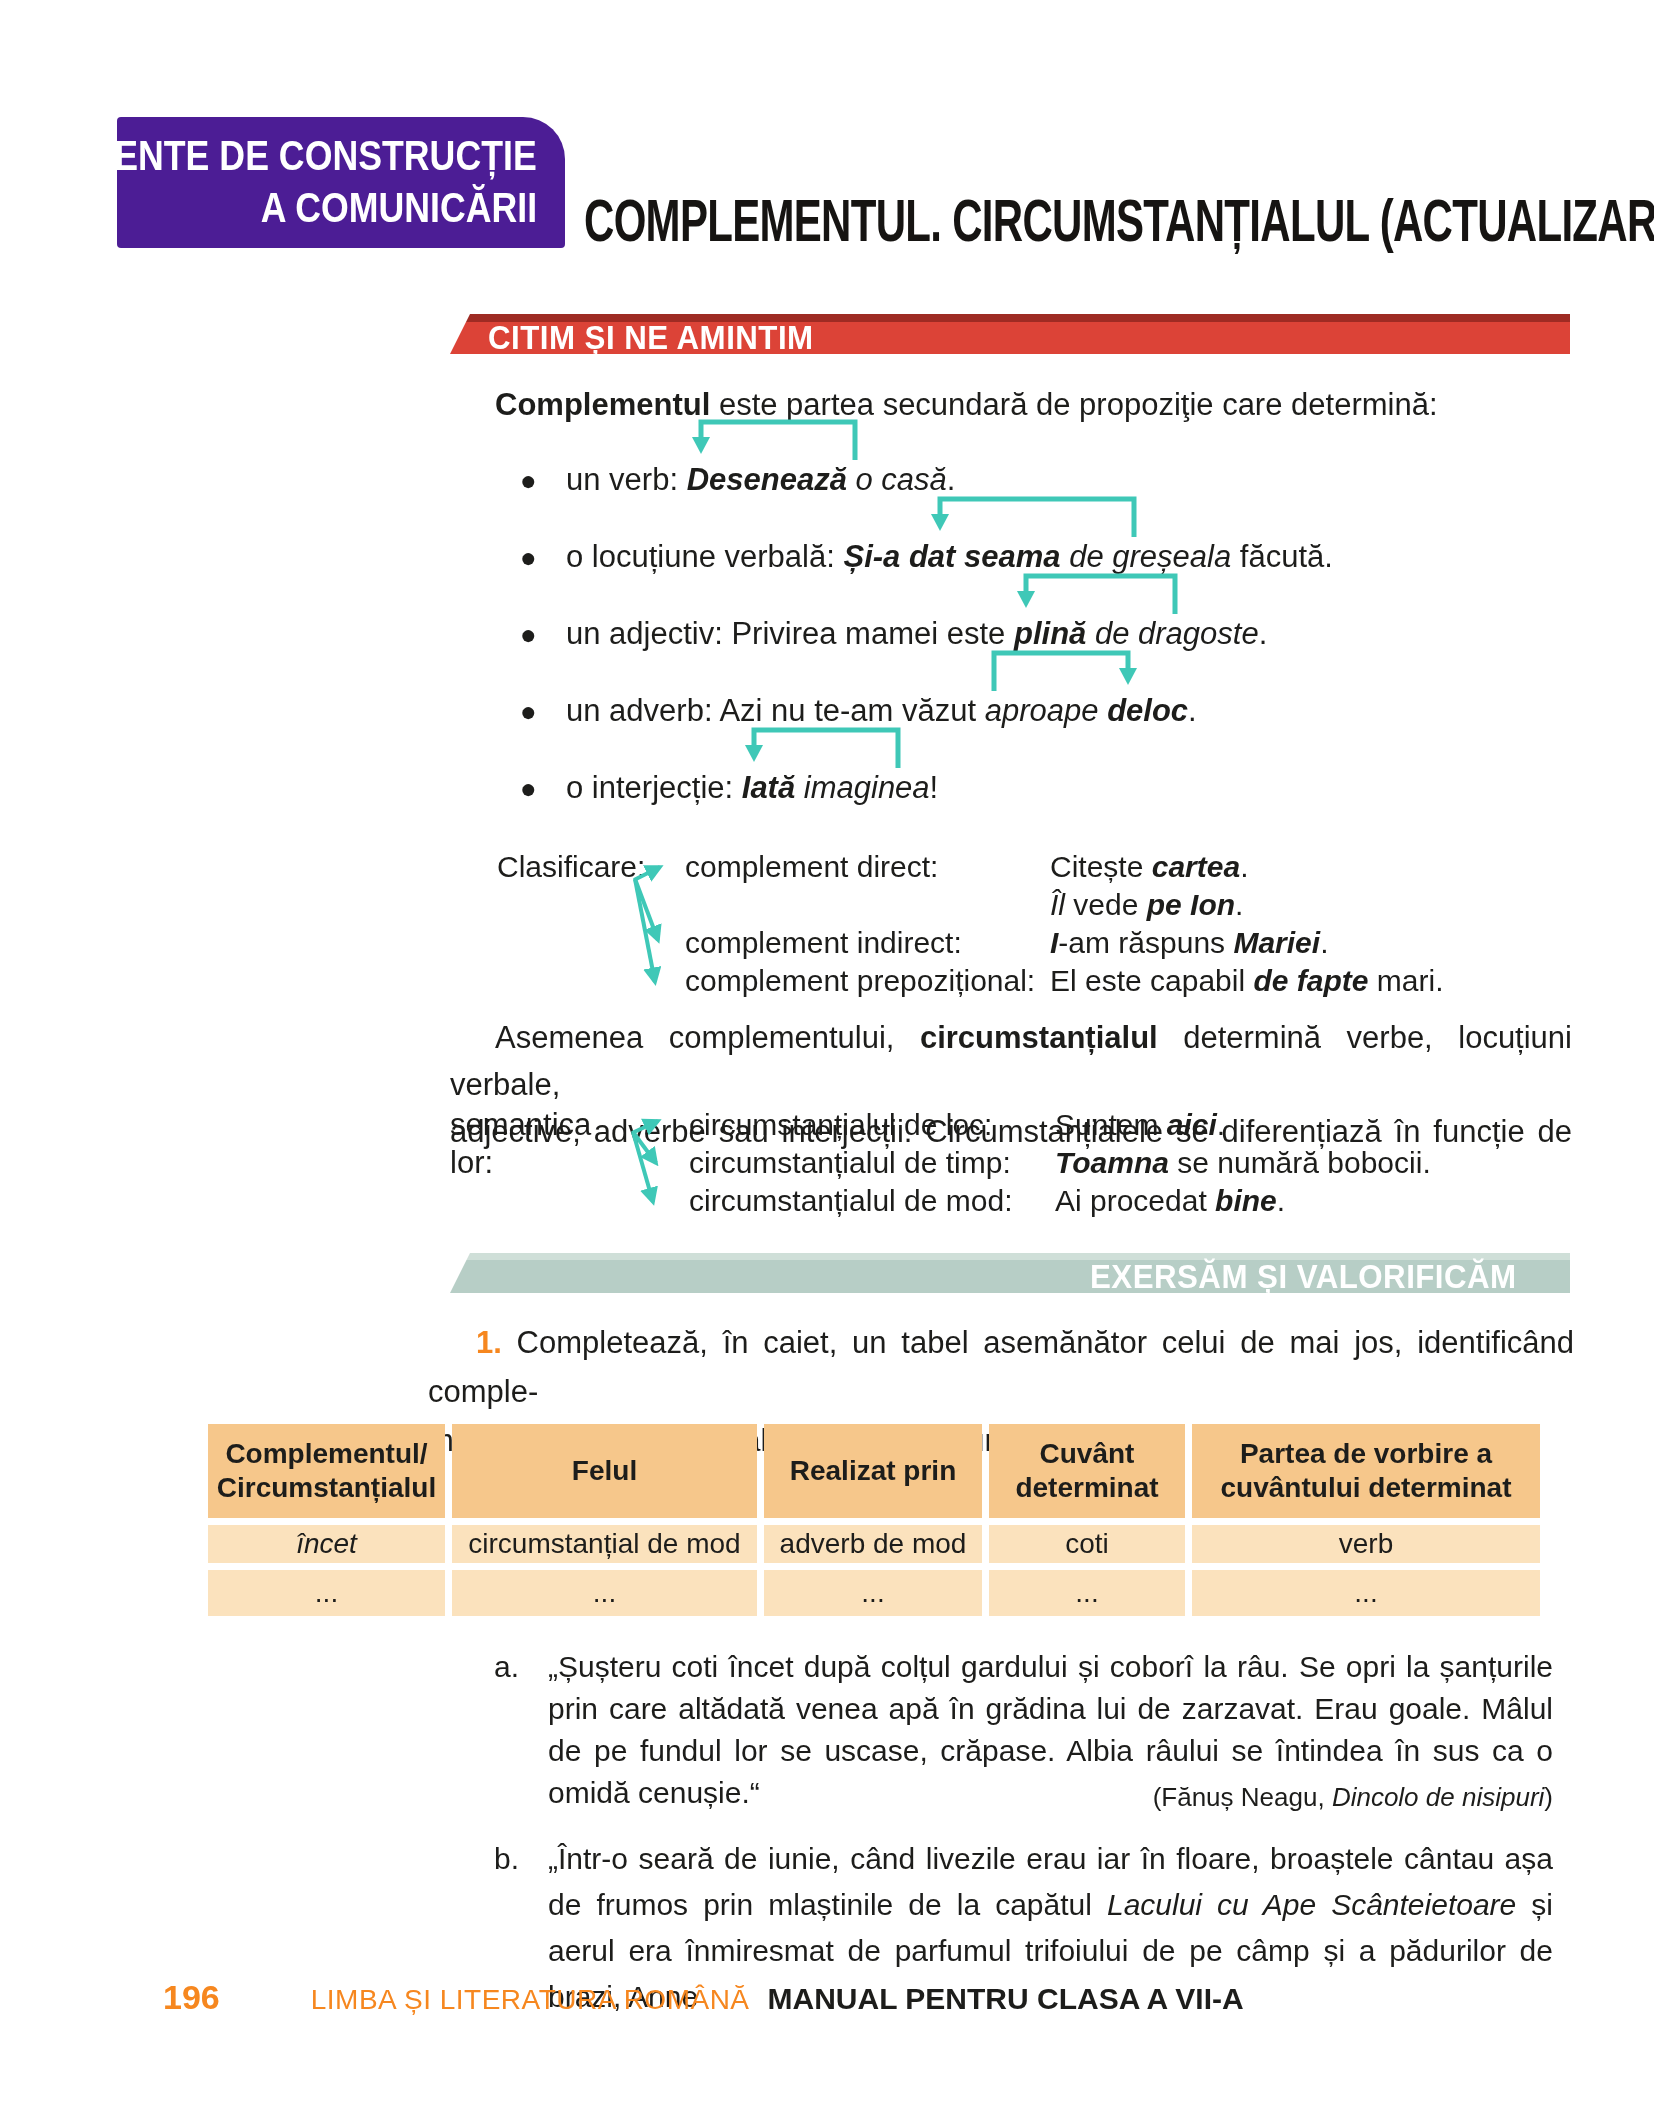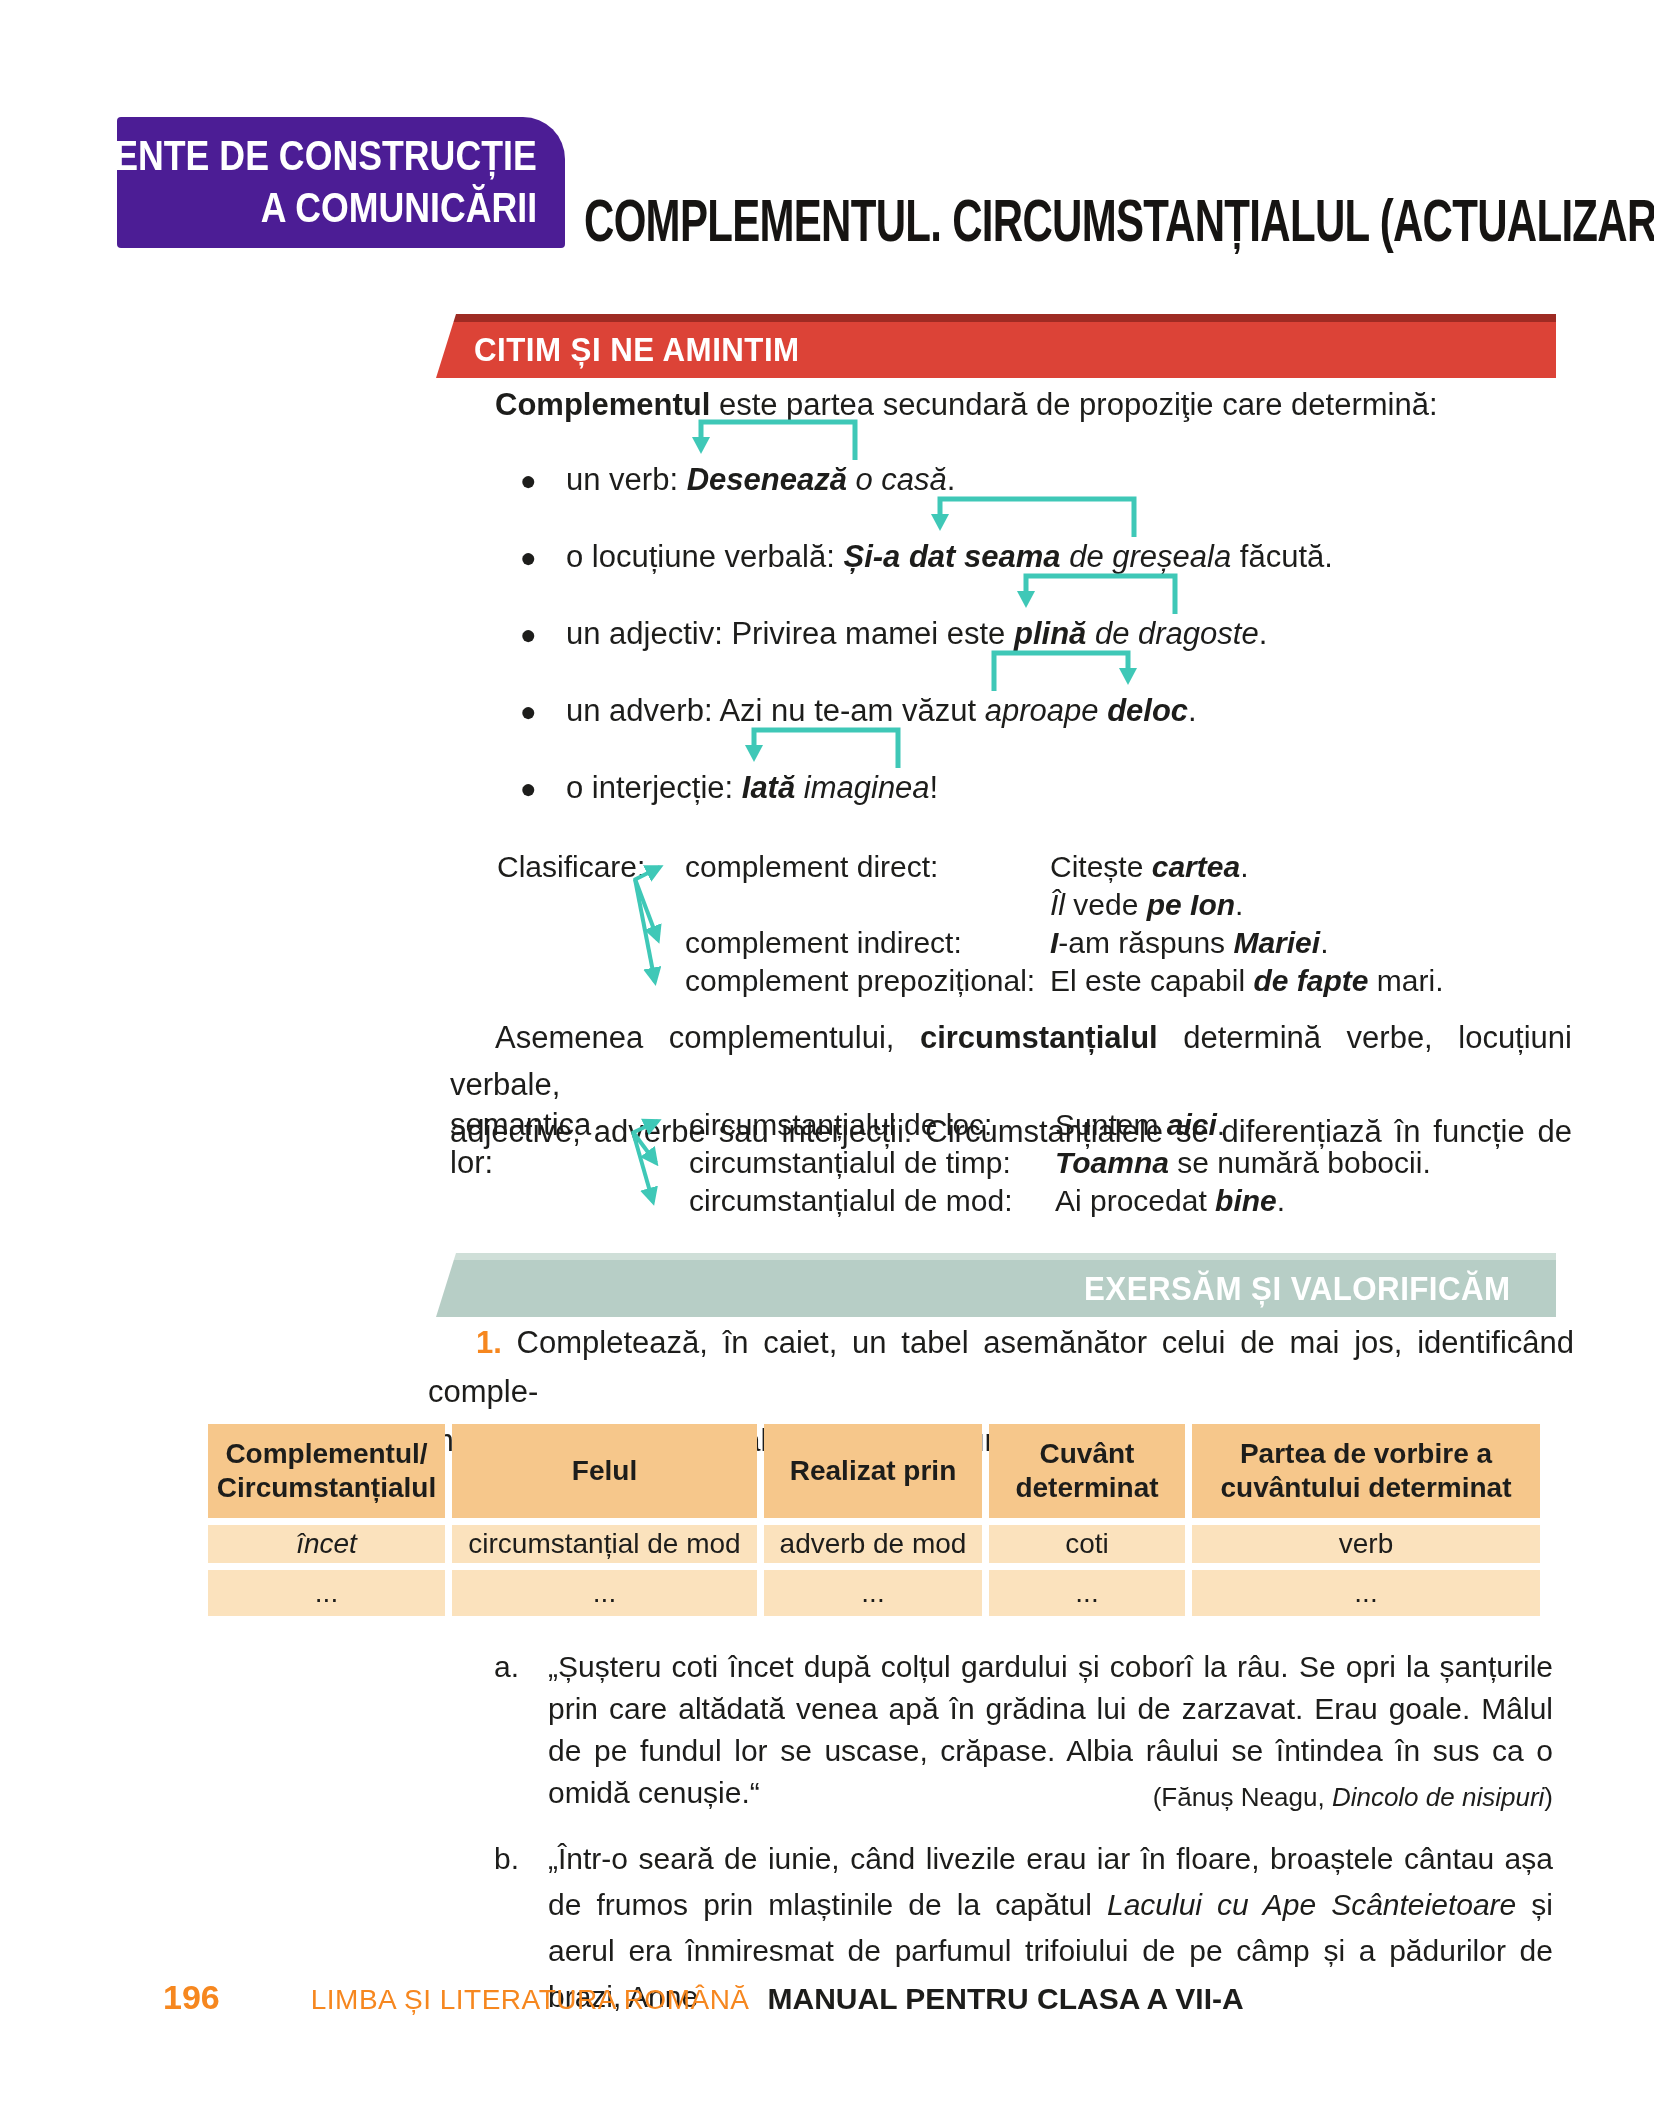--- a/index.html
+++ b/index.html
@@ -23,23 +23,23 @@
     color:#ffffff;font-weight:bold;font-size:42px;line-height:52px;white-space:nowrap;
     transform:scaleX(0.85);transform-origin:right center;letter-spacing:0px;
   }
   .main-title{
     left:584px;top:190px;font-size:60px;line-height:62px;font-weight:bold;color:#161412;
     white-space:nowrap;transform:scaleX(0.70);transform-origin:left center;letter-spacing:-1px;
   }
 
   
   .banner{
-    left:436px;width:1120px;height:64px;box-sizing:border-box;
+    left:450px;width:1120px;height:40px;box-sizing:border-box;
     clip-path:polygon(20px 0%, 100% 0%, 100% 100%, 0% 100%);
-    display:flex;align-items:center;padding:6px 8px 0 38px;
+    display:flex;align-items:center;padding:6px 16px 0 38px;
   }
   .banner-red{top:314px;background:linear-gradient(to bottom,#9e2b23 0px,#9e2b23 8px,#dc4337 8px);}
   .banner-sage{top:1253px;background:linear-gradient(to bottom,#cfdfd8 0px,#cfdfd8 7px,#b7cec6 7px);justify-content:flex-end;}
   .banner-text{
     color:#ffffff;font-weight:bold;font-size:34px;white-space:nowrap;
     transform:scaleX(0.92);transform-origin:left center;letter-spacing:0.5px;
   }
 
   
   .intro{left:450px;top:383px;width:1122px;font-size:31px;line-height:44px;text-indent:45px;}

